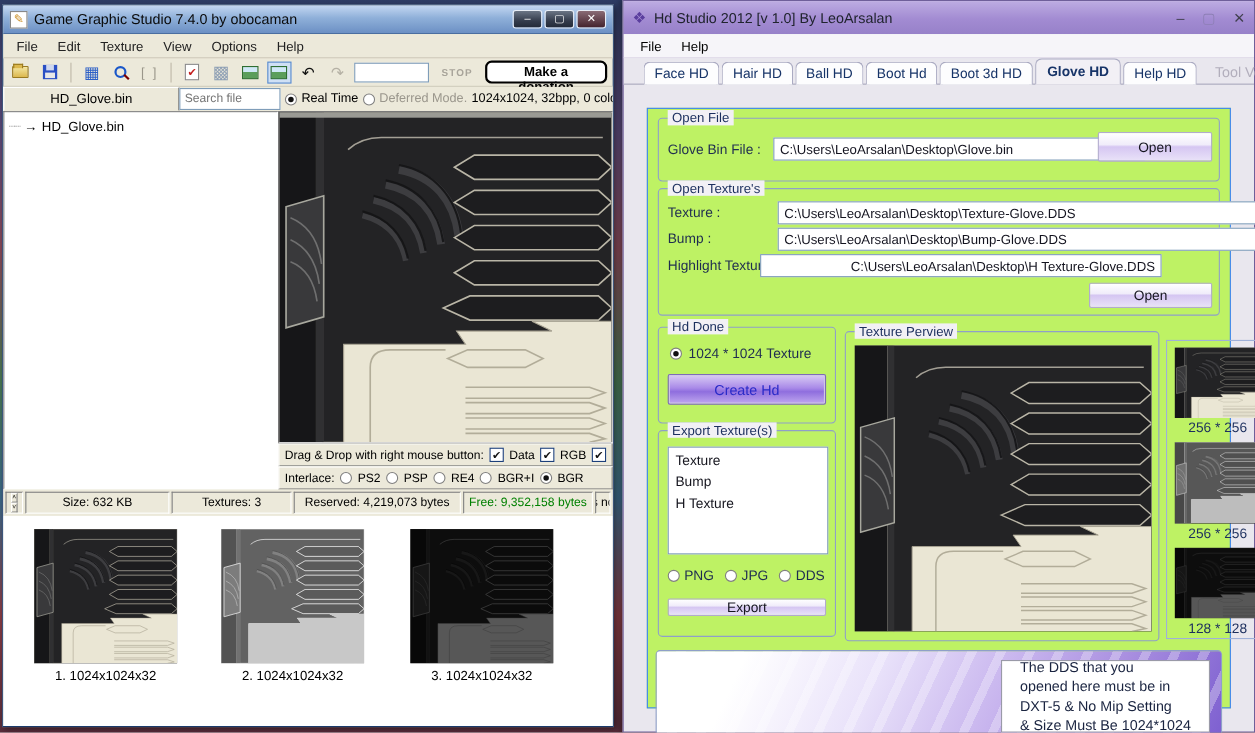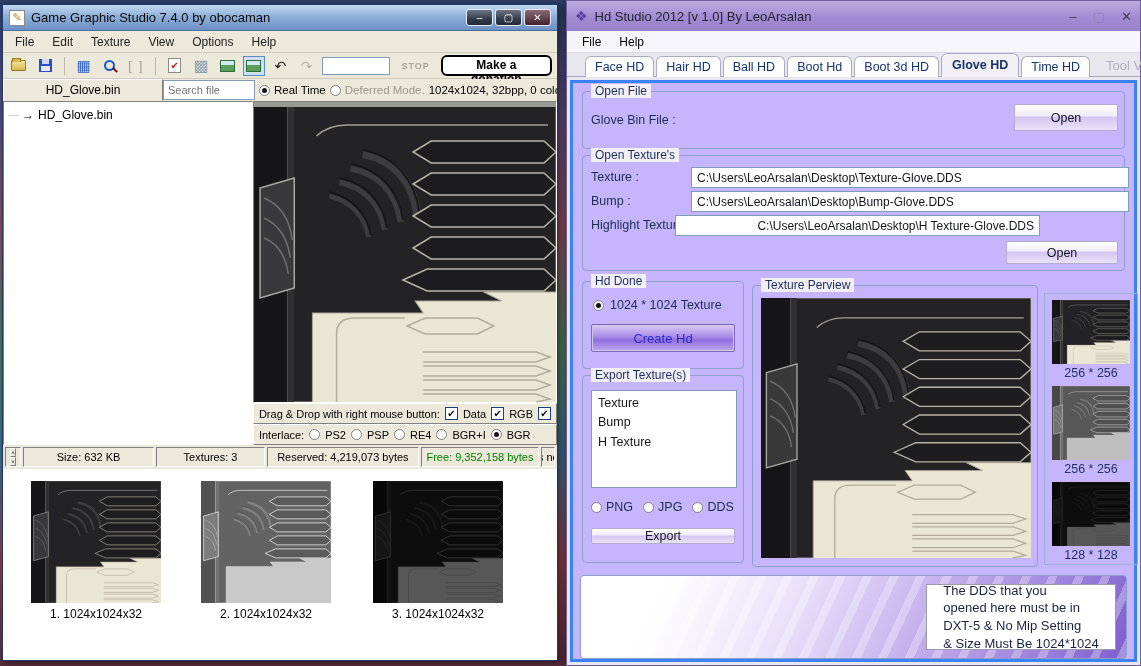--- a/index.html
+++ b/index.html
@@ -78,21 +78,21 @@
   .appicon-r{color:#5a3e9e;font-size:14px}
   #rw-title .winbtns2{margin-left:auto;display:flex;gap:16px;align-items:center}
   .wbtn2{color:#3f3f4d;font-size:13px;line-height:1;cursor:default}
   .wbtn2.max{color:#8d7fb5}
   #rw-menu{height:22px;background:#f6f5f9;display:flex;align-items:center;gap:4px;padding:0 8px;border-bottom:1px solid #dcd8e6}
   #rw-menu span{padding:2px 7px;font-size:12px}
   #rw-tabs{height:24px;display:flex;align-items:flex-end;padding:0 0 0 18px;background:#e9e7ee;border-bottom:1px solid #a8a8bc;position:relative}
   .rtab{border:1px solid #ababc2;border-bottom:none;border-radius:6px 6px 0 0;background:#fdfdfe;color:#173468;font-size:12.5px;padding:3px 9px;margin-right:2px;margin-bottom:-1px;white-space:nowrap}
   .rtab.active{background:#f2f0f5;border-bottom:1px solid #f2f0f5;padding:4px 10px;font-weight:bold}
   #rw-version{margin-left:14px;color:#b2aebc;font-size:13px;margin-bottom:3px;white-space:nowrap}
-  #rw-body{position:relative;flex:1;margin:3px;background:#c4b5fd;border:3px solid #3b82f6}
+  #rw-body{position:relative;flex:1;margin:21px;background:#bef264;border:1px solid #3b82f6}
   .group{position:absolute;border:1px solid #8fa0c8;border-radius:4px}
   .group>.legend{position:absolute;top:-8px;left:8px;background:#f2f0f5;padding:0 4px;font-size:12px;color:#1c2f5e;white-space:nowrap}
   .flabel{position:absolute;font-size:12.5px;color:#1f2d50;white-space:nowrap}
   .finput{position:absolute;height:21px;border:1px solid #7f9db9;background:#fff;font-size:12px;padding:0 5px;color:#13131f;font-family:"Liberation Sans",sans-serif}
   .lav-btn{position:absolute;border:1px solid #b2abce;background:linear-gradient(180deg,#ffffff 0%,#f0ecfa 42%,#d5c6f2 50%,#e9e2f8 100%);font-size:12.5px;color:#15151f;border-radius:2px;font-family:"Liberation Sans",sans-serif}
   #btn-create{position:absolute;border:1px solid #7e6bb8;box-shadow:0 0 0 1px #cfc6e8 inset;background:linear-gradient(180deg,#d9cbf4 0%,#a98ae8 45%,#8f6ede 58%,#c0a8ef 100%);color:#2a2ac8;font-size:13px;border-radius:2px;font-family:"Liberation Sans",sans-serif}
   .rlabel{font-size:12.5px;color:#1f2d50}
   #export-list{position:absolute;background:#fff;border:1px solid #7f9db9;font-size:12.5px;color:#16161f;padding:3px 6px;line-height:1.55}
   #rw-thumbpanel{position:absolute;border:1px solid #9fb0d8;border-radius:0}
   .rthumb{position:absolute;left:7px;width:78px;overflow:hidden;background:#222}
@@ -305,28 +305,29 @@
     <span>File</span>
     <span>Help</span>
   </div>
   <div id="rw-tabs">
     <span class="rtab">Face HD</span>
     <span class="rtab">Hair HD</span>
     <span class="rtab">Ball HD</span>
     <span class="rtab">Boot Hd</span>
     <span class="rtab">Boot 3d HD</span>
     <span class="rtab active">Glove HD</span>
-    <span class="rtab">Time HD</span>
+    <span class="rtab">Help HD</span>
     <span id="rw-version">Tool Version : v 1.0</span>
   </div>
   <div id="rw-body">
 
     <div class="group" style="left:9px;top:8px;right:9px;height:58px">
       <span class="legend">Open File</span>
       <span class="flabel" style="left:8px;top:21px">Glove Bin File :</span>
+      <input class="finput" style="left: 104px; top: 17px; width: 338px;" value="C:\Users\LeoArsalan\Desktop\Glove.bin">
       <button class="lav-btn" style="right:6px;top:12px;width:104px;height:27px">Open</button>
     </div>
 
     <div class="group" style="left:9px;top:72px;right:9px;height:116px">
       <span class="legend">Open Texture's</span>
       <span class="flabel" style="left:8px;top:14px">Texture :</span>
       <input class="finput" style="left: 108px; top: 11px; width: 438px;" value="C:\Users\LeoArsalan\Desktop\Texture-Glove.DDS">
       <span class="flabel" style="left:8px;top:38px">Bump :</span>
       <input class="finput" style="left: 108px; top: 35px; width: 438px;" value="C:\Users\LeoArsalan\Desktop\Bump-Glove.DDS">
       <span class="flabel" style="left:8px;top:62px">Highlight Texture :</span>

